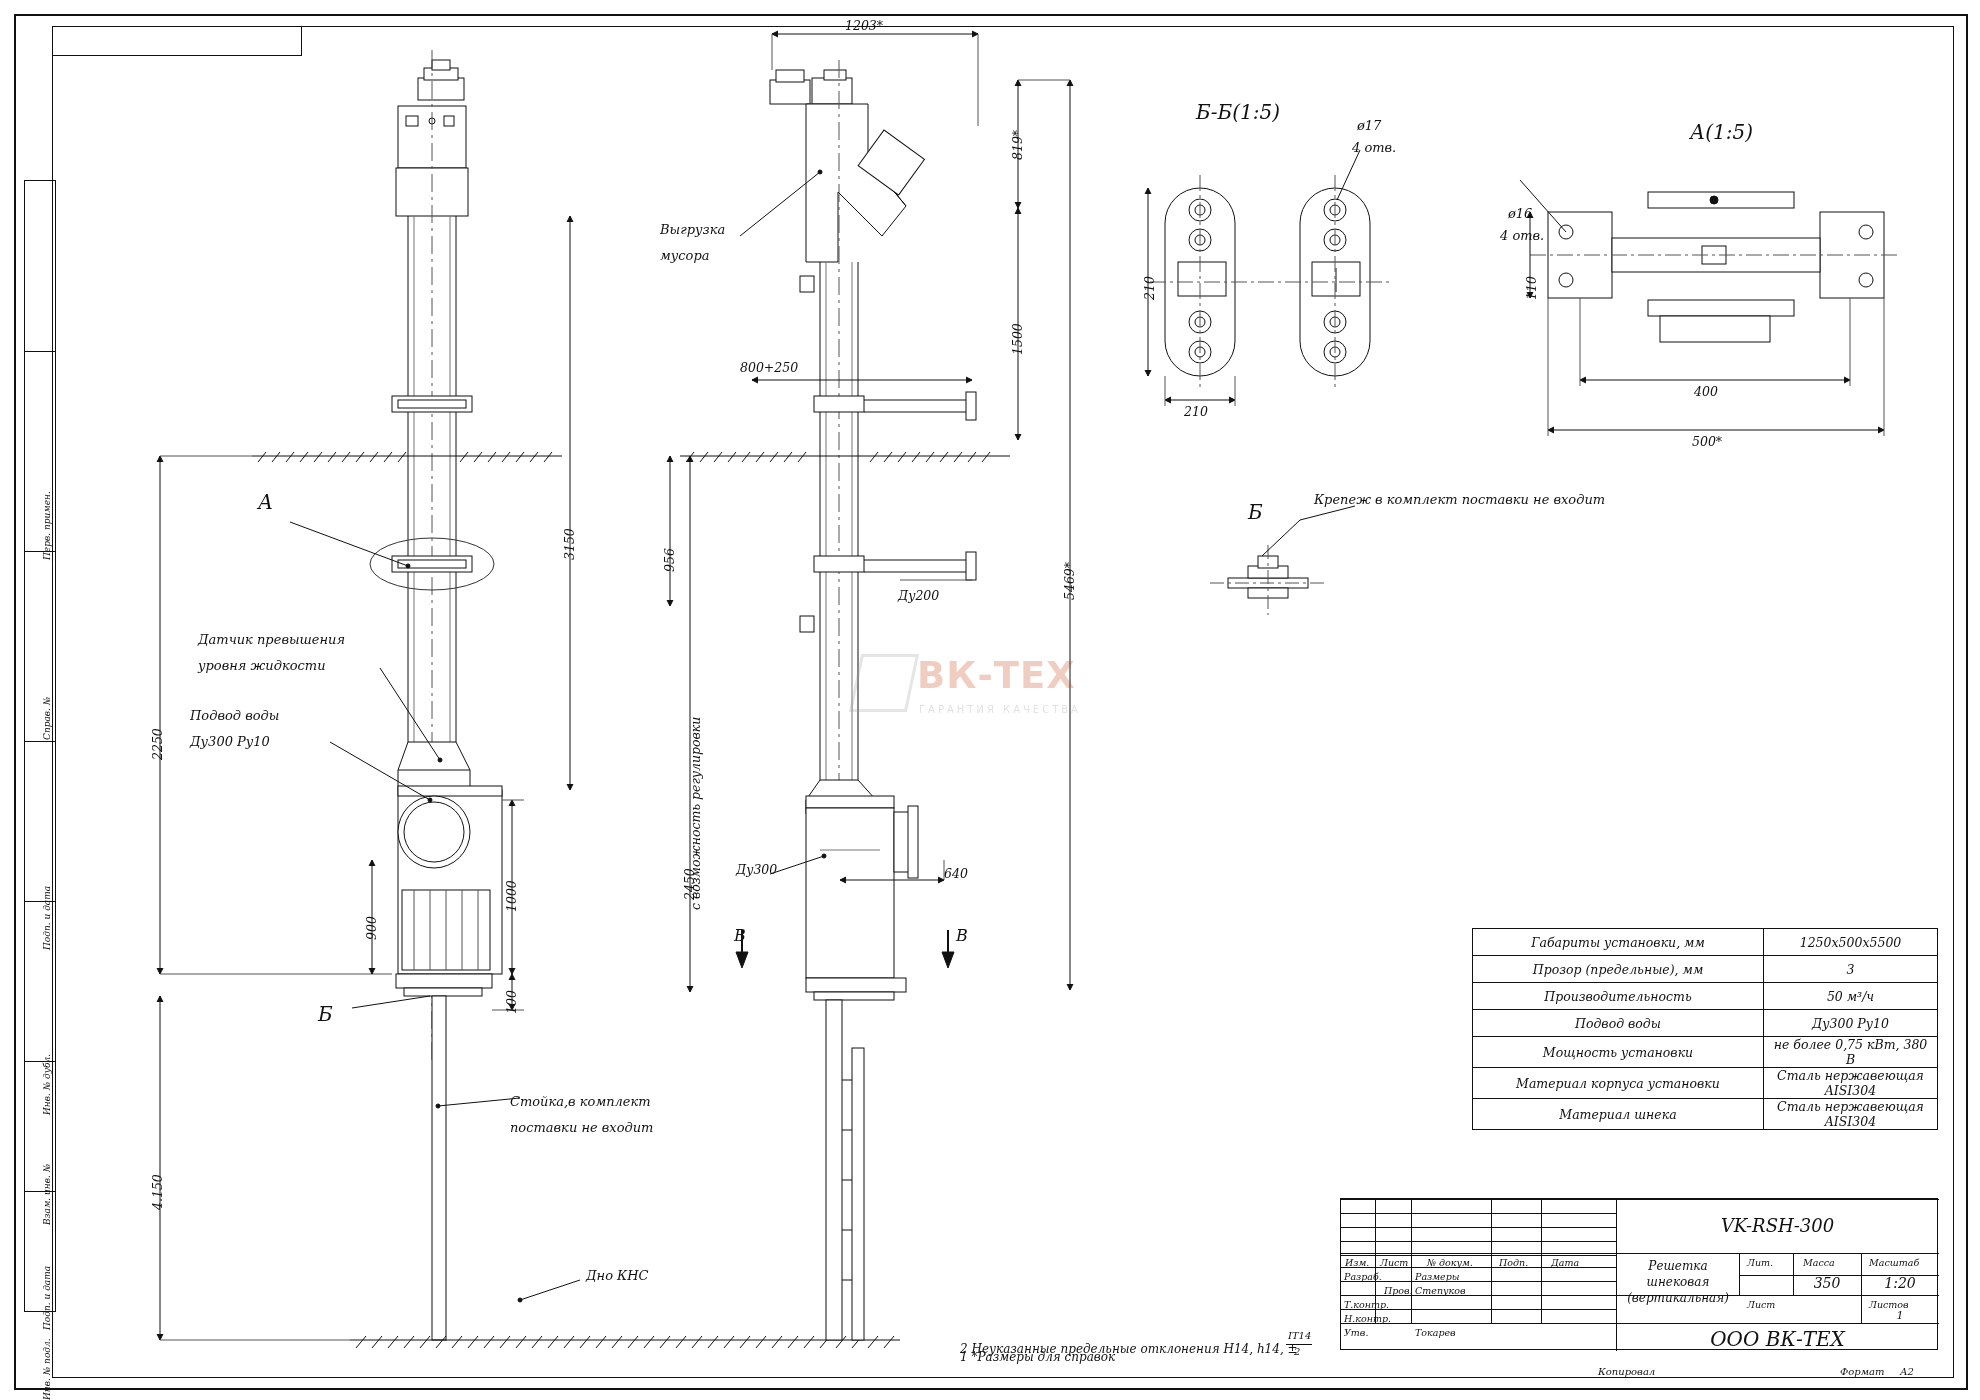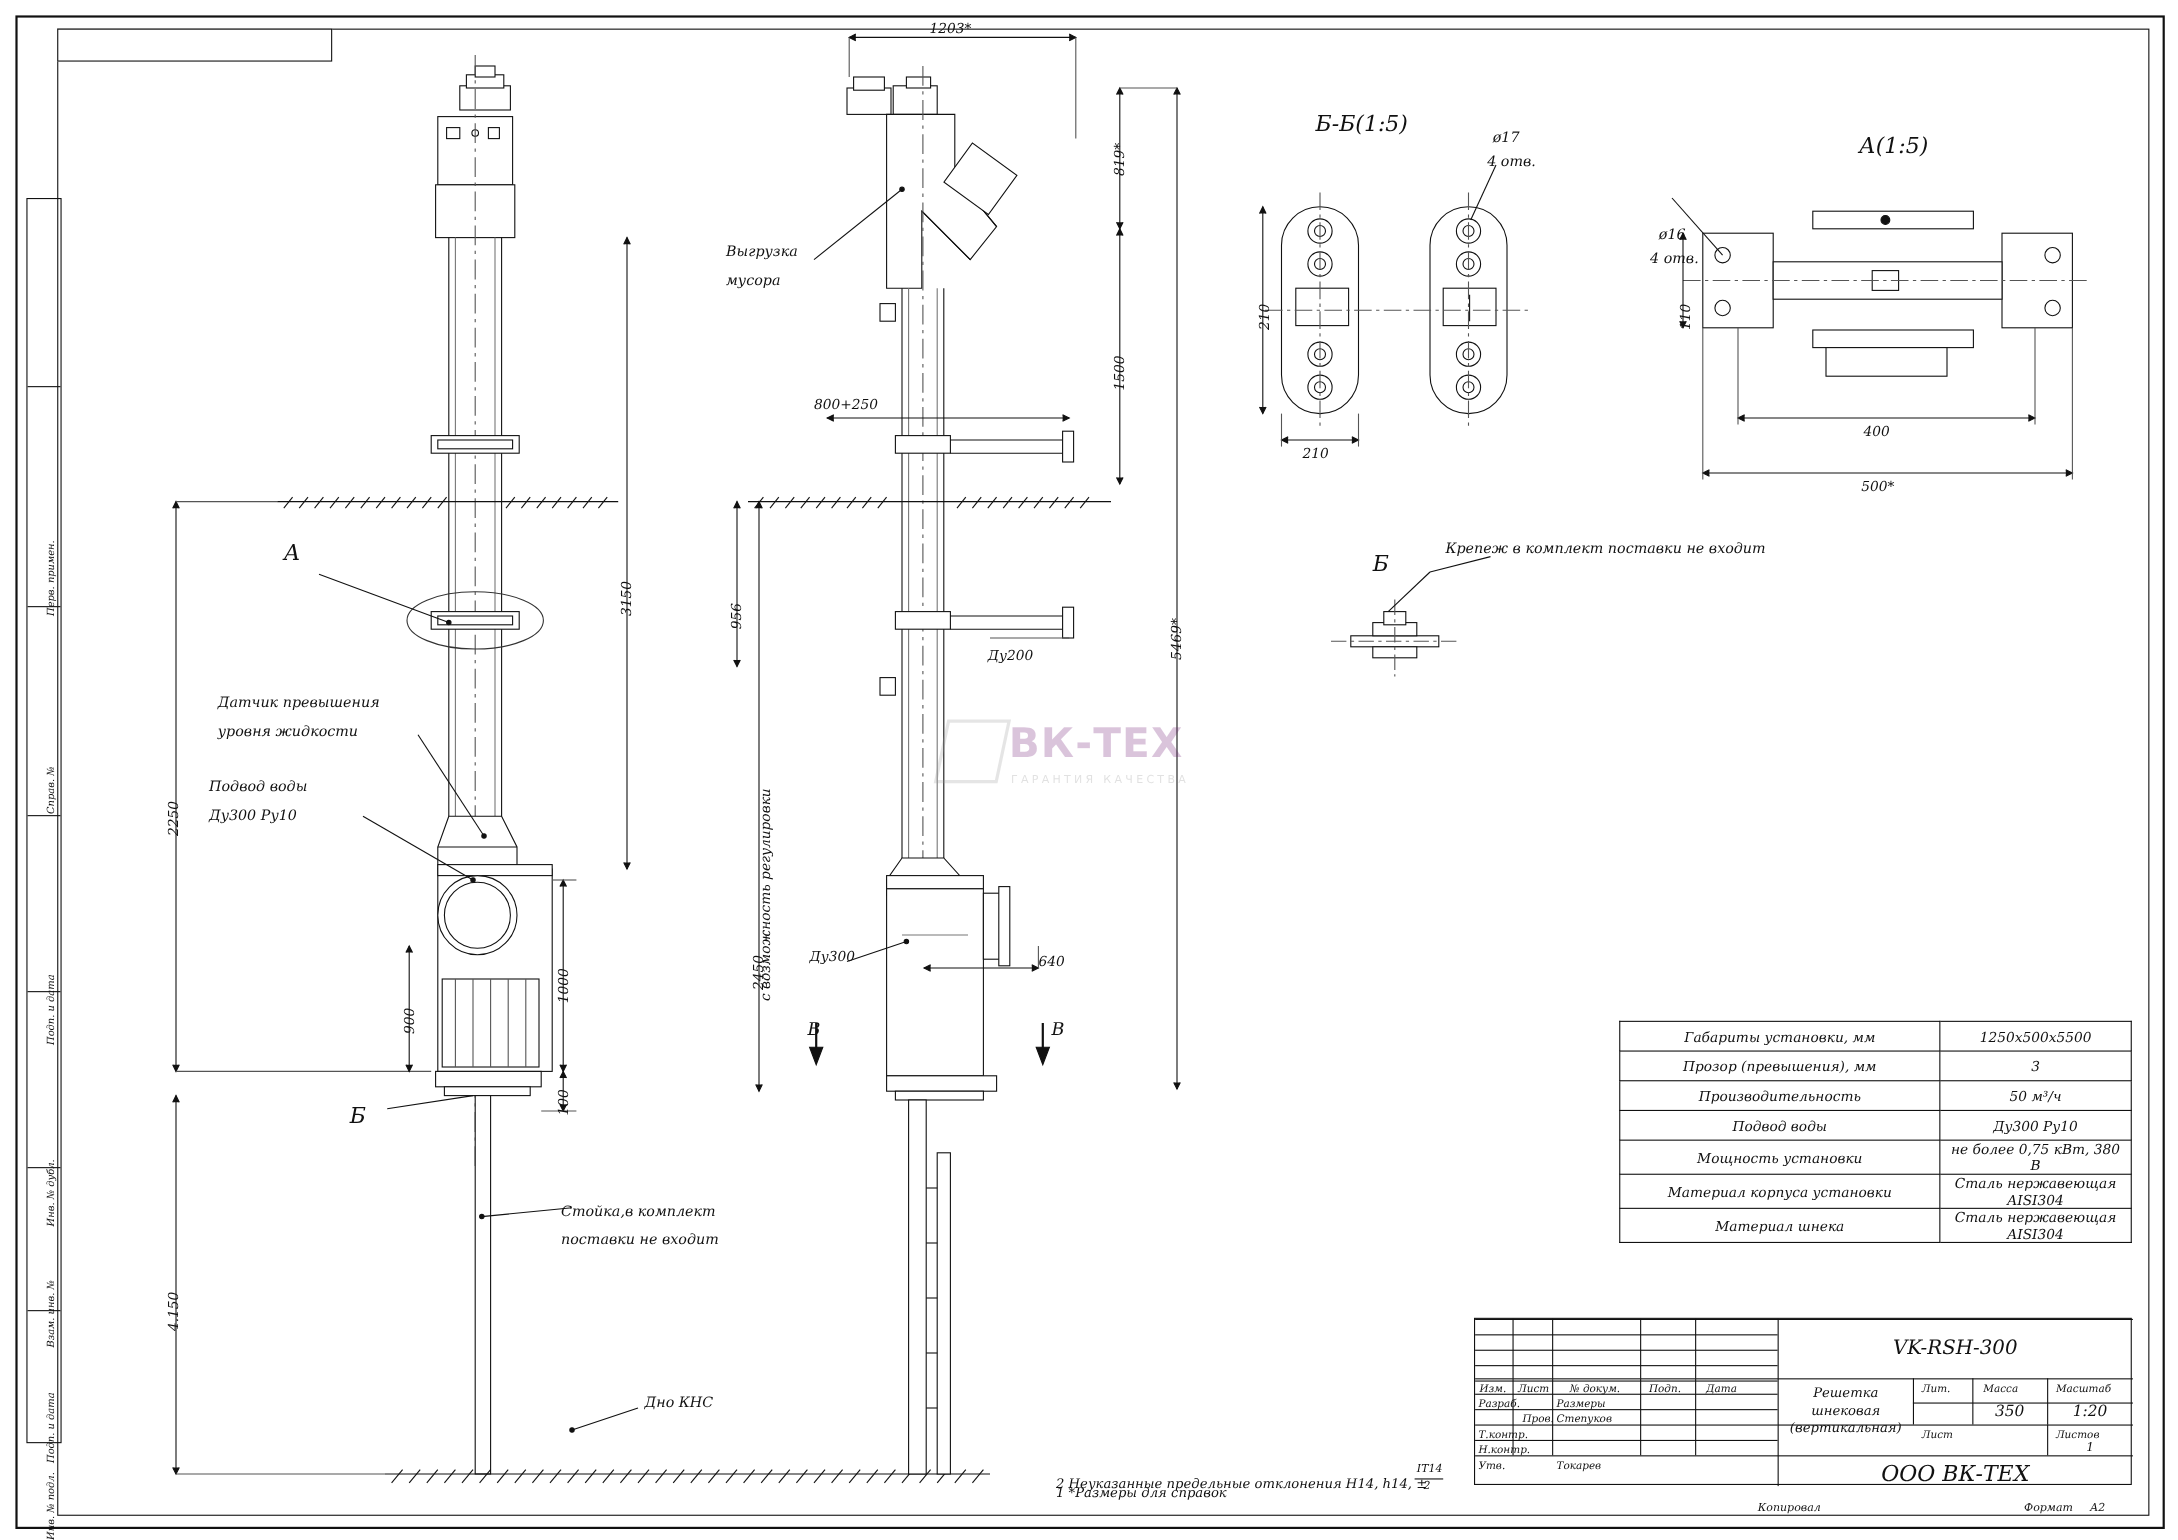--- a/index.html
+++ b/index.html
@@ -23,21 +23,21 @@
   .spec{position:absolute;left:1472px;top:928px;width:466px;border-collapse:collapse;
         font-family:"DejaVu Serif",serif;font-style:italic;font-size:12.5px;}
   .spec td{border:1px solid #111;height:26px;padding:0 6px;text-align:center;}
   .spec td.k{width:278px;}
   
   .tb{position:absolute;left:1340px;top:1198px;width:598px;height:152px;border:1px solid #111;box-sizing:border-box;
       font-family:"DejaVu Serif",serif;font-style:italic;}
   .tbl-line{position:absolute;background:#111;}
   .tcell{position:absolute;font-size:9.5px;font-style:italic;font-family:"DejaVu Serif",serif;white-space:nowrap;}
   .wm{position:absolute;left:855px;top:640px;width:300px;height:110px;opacity:.25;}
-  .wm .wmt{font-family:"DejaVu Sans",sans-serif;font-weight:bold;font-size:37px;color:#701a75;letter-spacing:1px;}
+  .wm .wmt{font-family:"DejaVu Sans",sans-serif;font-weight:bold;font-size:37px;color:#c2410c;letter-spacing:1px;}
   .wm .wms{font-family:"DejaVu Sans",sans-serif;font-size:10px;color:#8a8a8a;letter-spacing:3px;}
   .note{position:absolute;font-family:"DejaVu Serif",serif;font-style:italic;font-size:12px;color:#111;white-space:nowrap;}
   .dim{position:absolute;font-family:"DejaVu Serif",serif;font-style:italic;font-size:12.5px;color:#111;white-space:nowrap;}
   .dimv{position:absolute;font-family:"DejaVu Serif",serif;font-style:italic;font-size:12.5px;color:#111;white-space:nowrap;transform-origin:0 0;transform:rotate(-90deg);}
   svg{position:absolute;left:0;top:0;overflow:visible;}
 </style>
 </head>
 <body>
 
 <div class="sheet">
@@ -488,21 +488,21 @@
     <div class="wms" style="position:absolute;left:64px;top:64px;">ГАРАНТИЯ КАЧЕСТВА</div>
   </div>
 
   <table class="spec">
     <tbody>
       <tr>
         <td class="k">Габариты установки, мм</td>
         <td>1250х500х5500</td>
       </tr>
       <tr>
-        <td class="k">Прозор (превышения), мм</td>
+        <td class="k">Прозор (предельные), мм</td>
         <td>3</td>
       </tr>
       <tr>
         <td class="k">Производительность</td>
         <td>50 м³/ч</td>
       </tr>
       <tr>
         <td class="k">Подвод воды</td>
         <td>Ду300 Ру10</td>
       </tr>

